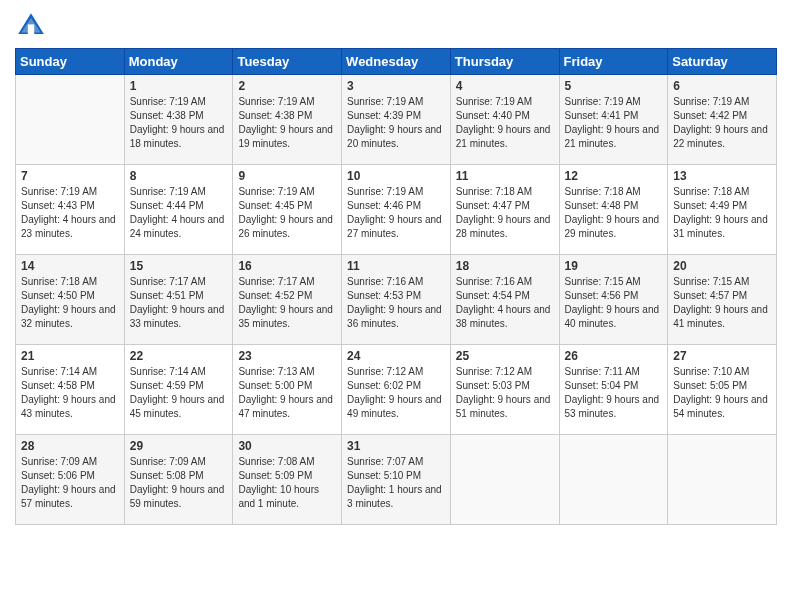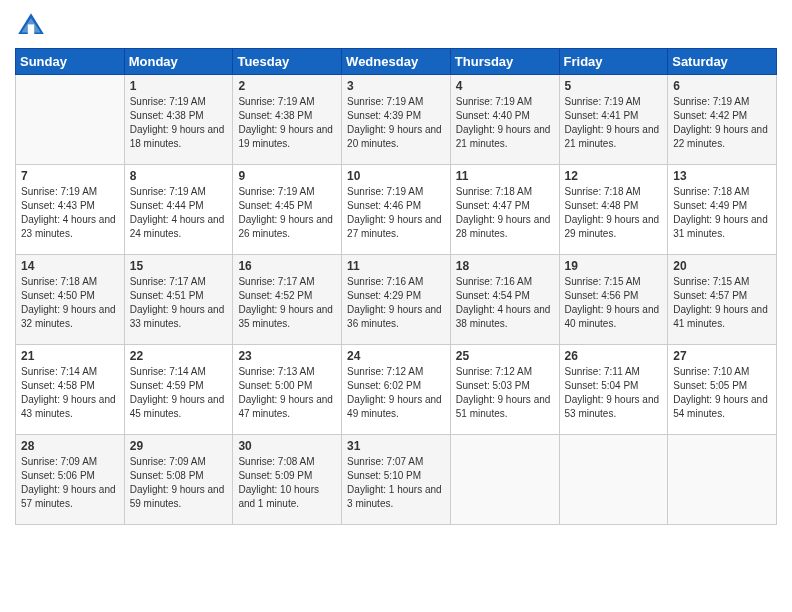--- a/index.html
+++ b/index.html
@@ -250,21 +250,21 @@
         <div class="cell-content">
           <span>Sunrise: 7:17 AM</span><br>
           <span>Sunset: 4:52 PM</span><br>
           <span>Daylight: 9 hours and 35 minutes.</span>
         </div>
         </td>
         <td>
           <span class="day-num">11</span>
         <div class="cell-content">
           <span>Sunrise: 7:16 AM</span><br>
-          <span>Sunset: 4:29 PM</span><br>
+          <span>Sunset: 4:53 PM</span><br>
           <span>Daylight: 9 hours and 36 minutes.</span>
         </div>
         </td>
         <td>
           <span class="day-num">18</span>
         <div class="cell-content">
           <span>Sunrise: 7:16 AM</span><br>
           <span>Sunset: 4:54 PM</span><br>
           <span>Daylight: 4 hours and 38 minutes.</span>
         </div>

